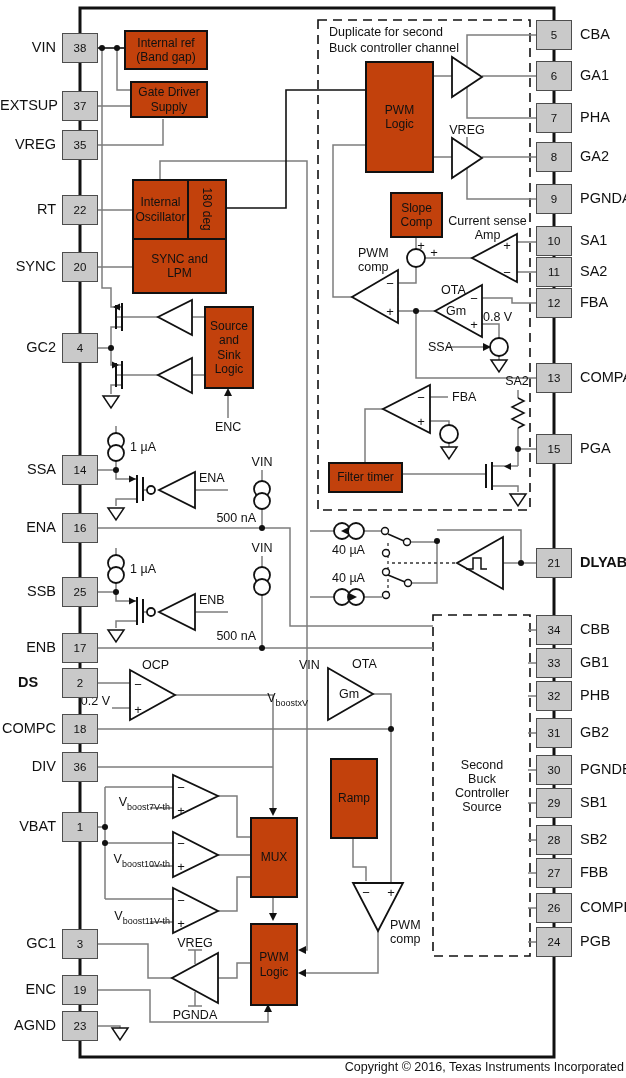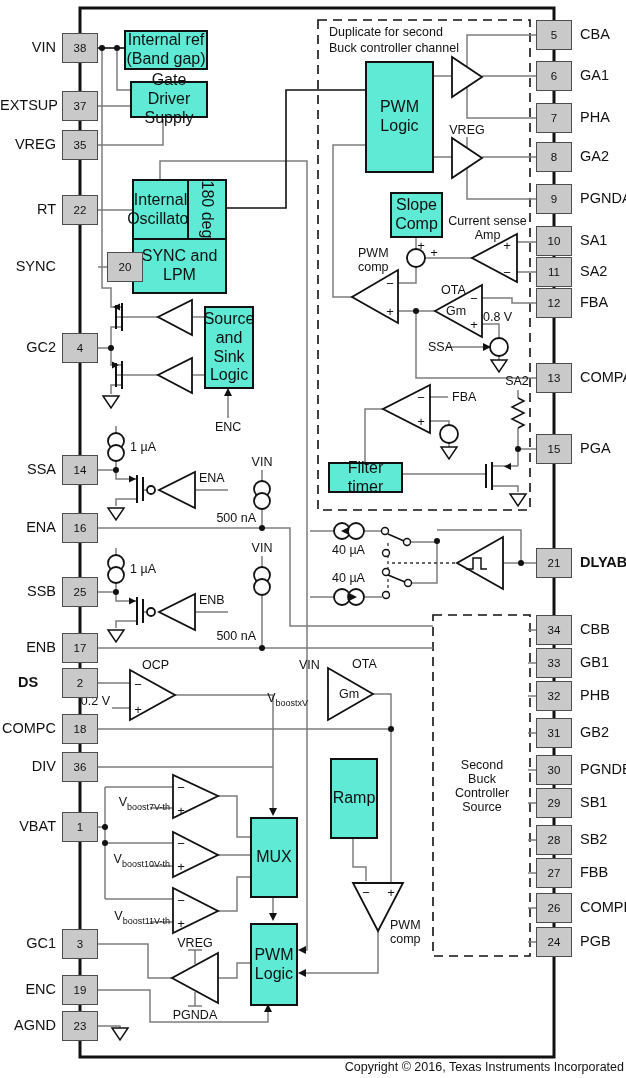--- a/index.html
+++ b/index.html
@@ -1,21 +1,21 @@
 <!DOCTYPE html>
 <html><head>
 <meta charset="utf-8">
 <style>
   html,body{margin:0;padding:0;background:#fff;}
   .stage{position:relative;width:626px;height:1078px;background:#fff;
          font-family:"Liberation Sans",sans-serif;color:#111;overflow:hidden;}
   .stage svg{position:absolute;left:0;top:0;}
-  .blk{position:absolute;border:2px solid #111;background:#5eead4;box-sizing:border-box;
+  .blk{position:absolute;border:2px solid #111;background:#c2410c;box-sizing:border-box;
        display:flex;align-items:center;justify-content:center;text-align:center;
-       font-size:16px;line-height:1.18;white-space:pre-line;}
+       font-size:12px;line-height:1.18;white-space:pre-line;}
   .dash-note{position:absolute;font-size:12.5px;white-space:pre-line;line-height:1.25;}
   .ann{position:absolute;font-size:12.5px;white-space:pre-line;line-height:1.12;}
   .ann.c{text-align:center;}
   .ann.r{text-align:right;}
   .rot{transform:rotate(90deg);white-space:nowrap;}
   .pin{position:absolute;width:36px;height:30px;background:#c9c9c9;border:1.5px solid #4d4d4d;
        box-sizing:border-box;display:flex;align-items:center;justify-content:center;
        font-size:11.5px;}
   .plabel{position:absolute;font-size:14.5px;line-height:1;}
   sub{font-size:9px;}
@@ -364,21 +364,21 @@
     </div>
     <div class="plabel" style="top: 98px; left: 0px; width: 56px; text-align: right;">EXTSUP</div>
     <div class="pin" style="left: 62px; top: 130px;">
       <span>35</span>
     </div>
     <div class="plabel" style="top: 137px; left: 0px; width: 56px; text-align: right;">VREG</div>
     <div class="pin" style="left: 62px; top: 195px;">
       <span>22</span>
     </div>
     <div class="plabel" style="top: 202px; left: 0px; width: 56px; text-align: right;">RT</div>
-    <div class="pin" style="left: 62px; top: 252px; margin-left: 45px;">
+    <div class="pin" style="left: 62px; top: 252px;">
       <span>20</span>
     </div>
     <div class="plabel" style="top: 259px; left: 0px; width: 56px; text-align: right;">SYNC</div>
     <div class="pin" style="left: 62px; top: 333px;">
       <span>4</span>
     </div>
     <div class="plabel" style="top: 340px; left: 0px; width: 56px; text-align: right;">GC2</div>
     <div class="pin" style="left: 62px; top: 455px;">
       <span>14</span>
     </div>

